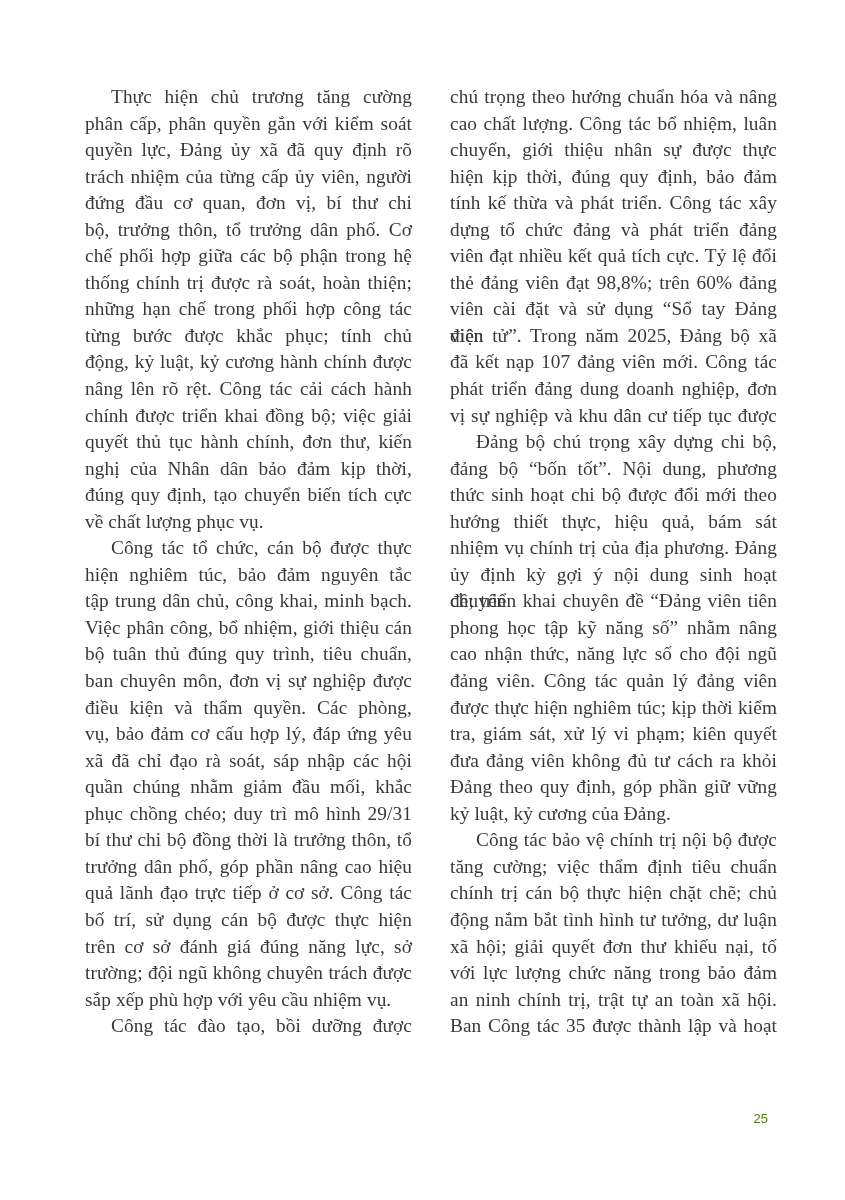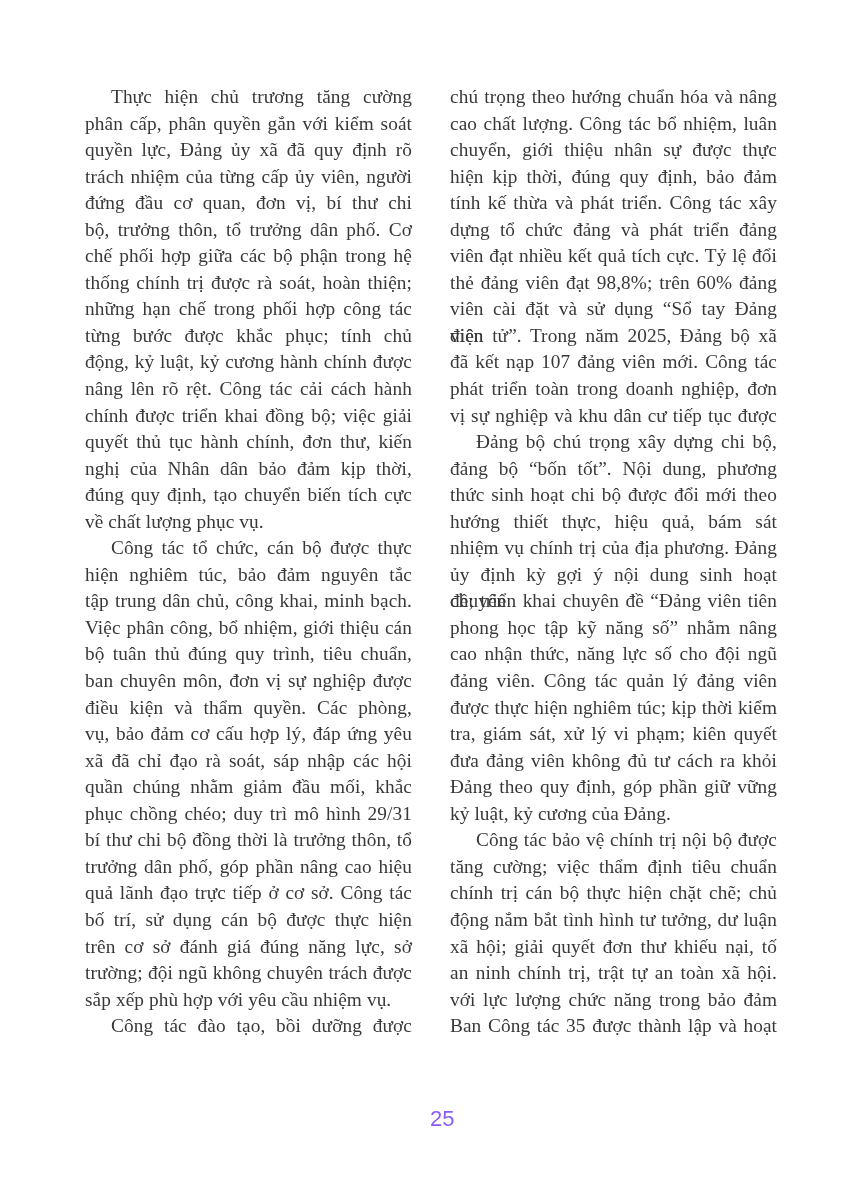--- a/index.html
+++ b/index.html
@@ -32,24 +32,24 @@
     text-align-last: justify;
     letter-spacing: 0.1px;
   }
   .line.p-start { text-indent: 26px; }
   .line.p-end   { text-align-last: left; }
   .page-number {
     position: absolute;
     top: 1106px;
     left: 430px;
     width: 338px;
-    text-align: left;
-    font-size: 22px;
+    text-align: right;
+    font-size: 13px;
     line-height: 26px;
-    color: #8b5cf6;
+    color: #4d7c0f;
   }
 </style>
 </head>
 <body>
 
 <div class="page">
   <div class="text-column left">
       <div class="line p-start">Thực hiện chủ trương tăng cường</div>
       <div class="line">phân cấp, phân quyền gắn với kiểm soát</div>
       <div class="line">quyền lực, Đảng ủy xã đã quy định rõ</div>
@@ -92,21 +92,21 @@
       <div class="line">cao chất lượng. Công tác bổ nhiệm, luân</div>
       <div class="line">chuyển, giới thiệu nhân sự được thực</div>
       <div class="line">hiện kịp thời, đúng quy định, bảo đảm</div>
       <div class="line">tính kế thừa và phát triển. Công tác xây</div>
       <div class="line">dựng tổ chức đảng và phát triển đảng</div>
       <div class="line">viên đạt nhiều kết quả tích cực. Tỷ lệ đổi</div>
       <div class="line">thẻ đảng viên đạt 98,8%; trên 60% đảng</div>
       <div class="line">viên cài đặt và sử dụng “Sổ tay Đảng viên</div>
       <div class="line">điện tử”. Trong năm 2025, Đảng bộ xã</div>
       <div class="line">đã kết nạp 107 đảng viên mới. Công tác</div>
-      <div class="line">phát triển toàn trong doanh nghiệp, đơn</div>
+      <div class="line">phát triển đảng dung doanh nghiệp, đơn</div>
       <div class="line">vị sự nghiệp và khu dân cư tiếp tục được</div>
       <div class="line p-start">Đảng bộ chú trọng xây dựng chi bộ,</div>
       <div class="line">đảng bộ “bốn tốt”. Nội dung, phương</div>
       <div class="line">thức sinh hoạt chi bộ được đổi mới theo</div>
       <div class="line">hướng thiết thực, hiệu quả, bám sát</div>
       <div class="line">nhiệm vụ chính trị của địa phương. Đảng</div>
       <div class="line">ủy định kỳ gợi ý nội dung sinh hoạt chuyên</div>
       <div class="line">đề; triển khai chuyên đề “Đảng viên tiên</div>
       <div class="line">phong học tập kỹ năng số” nhằm nâng</div>
       <div class="line">cao nhận thức, năng lực số cho đội ngũ</div>
@@ -114,18 +114,18 @@
       <div class="line">được thực hiện nghiêm túc; kịp thời kiểm</div>
       <div class="line">tra, giám sát, xử lý vi phạm; kiên quyết</div>
       <div class="line">đưa đảng viên không đủ tư cách ra khỏi</div>
       <div class="line">Đảng theo quy định, góp phần giữ vững</div>
       <div class="line p-end">kỷ luật, kỷ cương của Đảng.</div>
       <div class="line p-start">Công tác bảo vệ chính trị nội bộ được</div>
       <div class="line">tăng cường; việc thẩm định tiêu chuẩn</div>
       <div class="line">chính trị cán bộ thực hiện chặt chẽ; chủ</div>
       <div class="line">động nắm bắt tình hình tư tưởng, dư luận</div>
       <div class="line">xã hội; giải quyết đơn thư khiếu nại, tố</div>
+      <div class="line">với lực lượng chức năng trong bảo đảm</div>
       <div class="line">an ninh chính trị, trật tự an toàn xã hội.</div>
-      <div class="line">với lực lượng chức năng trong bảo đảm</div>
       <div class="line">Ban Công tác 35 được thành lập và hoạt</div>
     </div>
   <div class="page-number">25</div>
 </div>
 
 </body></html>

